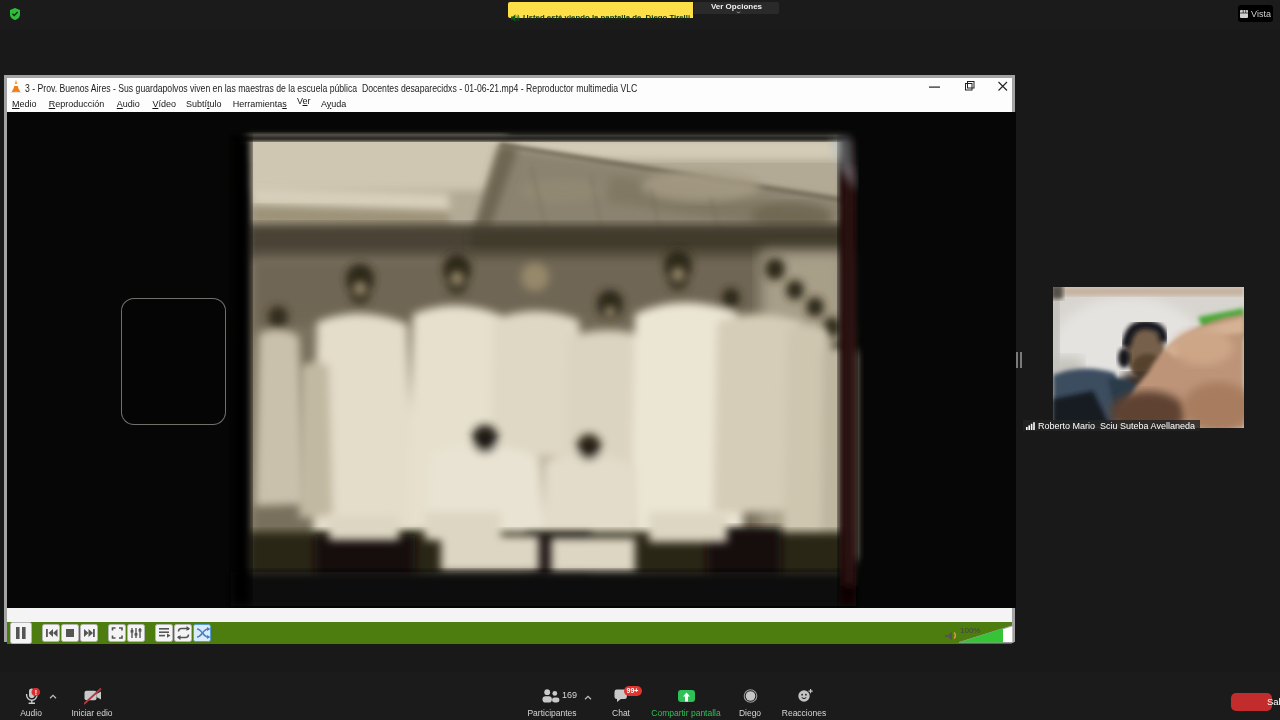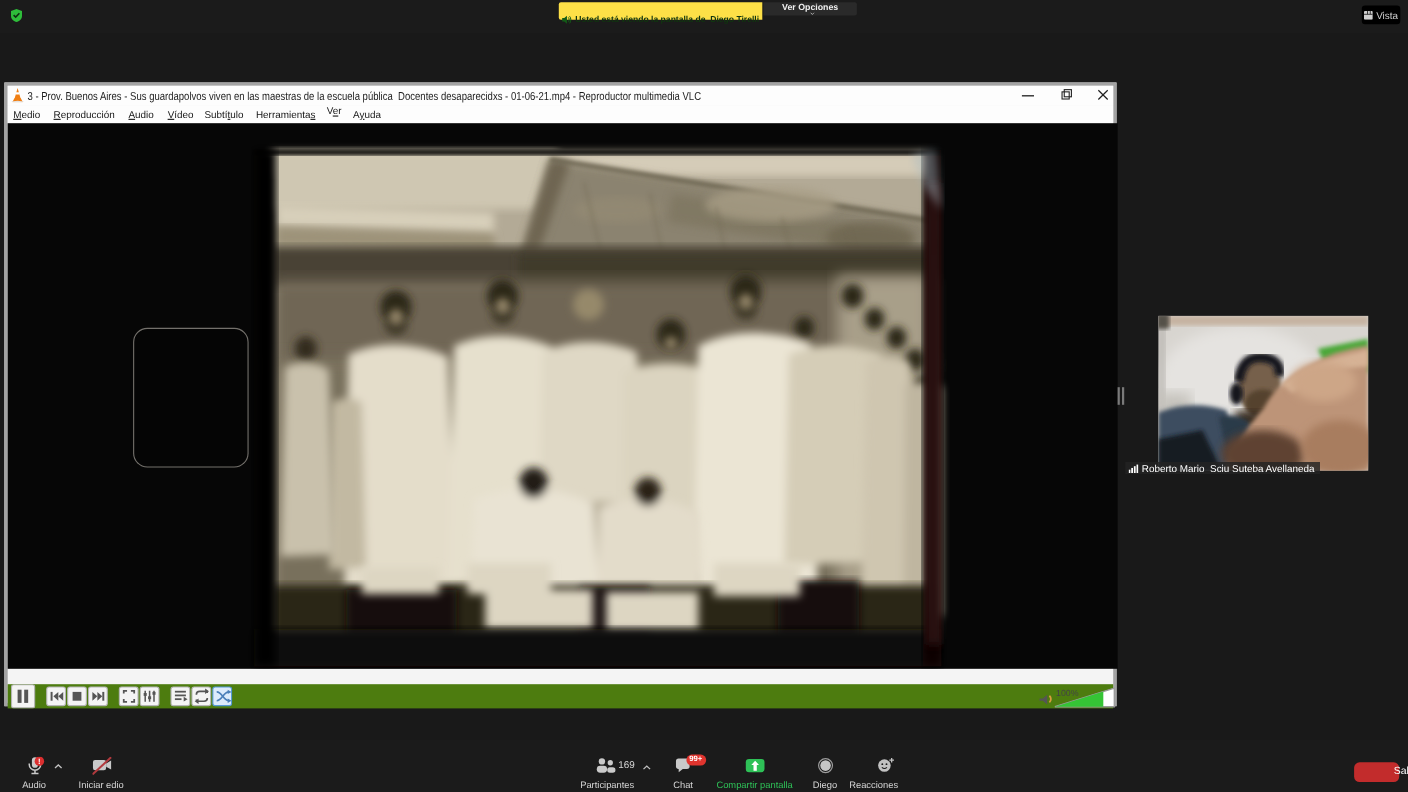--- a/index.html
+++ b/index.html
@@ -387,16 +387,16 @@
   </svg>
   <div class="abs" style="left:719px;top:36px;width:62px;text-align:center;font-size:8.5px;">Diego</div>
 
   <svg class="abs" style="left:798px;top:16px;" width="16" height="15" viewBox="0 0 16 15">
     <circle cx="6" cy="8" r="5.7" fill="#c2c2c2"></circle>
     <circle cx="4.1" cy="6.7" r="0.85" fill="#1b1b1b"></circle>
     <circle cx="7.9" cy="6.7" r="0.85" fill="#1b1b1b"></circle>
     <path d="M3.7 9.6 Q6 11.7 8.3 9.6" stroke="#1b1b1b" stroke-width="1" fill="none"></path>
     <path d="M12.6 1 V5.2 M10.5 3.1 H14.7" stroke="#c2c2c2" stroke-width="1.2"></path>
   </svg>
-  <div class="abs" style="left:772px;top:36px;width:64px;text-align:left;font-size:8.5px;">Reacciones</div>
+  <div class="abs" style="left:772px;top:36px;width:64px;text-align:center;font-size:8.5px;">Reacciones</div>
 
   <div class="abs" style="left:1231px;top:21px;width:41px;height:18px;border-radius:5px;background:#c22c2c;color:#fff;font-size:9.5px;text-align:center;line-height:18px;padding-left:36px;">Salir</div>
 </div>
 
 </body></html>

